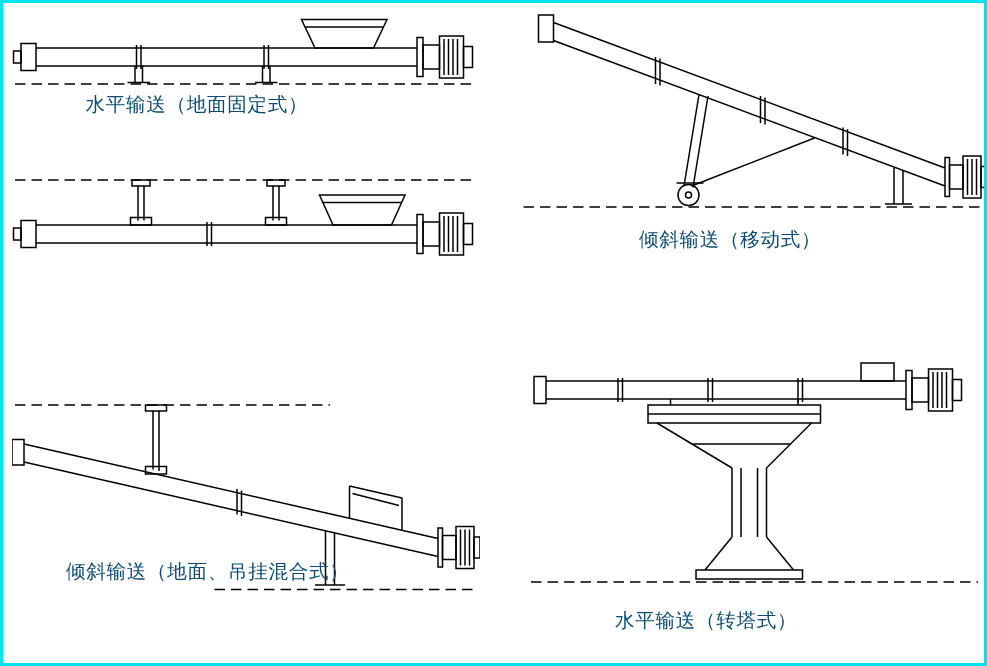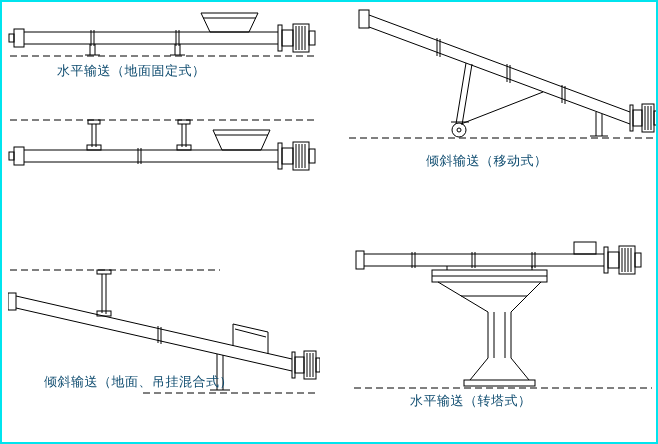--- a/index.html
+++ b/index.html
@@ -239,15 +239,15 @@
         <line x1="136" y1="82" x2="136" y2="128"></line>
         <line x1="142" y1="82" x2="142" y2="128"></line>
         <line x1="153" y1="82" x2="153" y2="128"></line>
         <line x1="159" y1="82" x2="159" y2="128"></line>
         <line x1="136" y1="128" x2="118" y2="150"></line>
         <line x1="159" y1="128" x2="177" y2="150"></line>
         <rect x="112" y="150" width="71" height="6"></rect>
       </g>
     </svg>
   </div>
-  <div class="lbl" style="left:408px; top:392px;">水平输送（转塔式）</div>
+  <div class="lbl" style="left:408px; top:406px;">水平输送（转塔式）</div>
 
 </div>
 
 </body></html>

